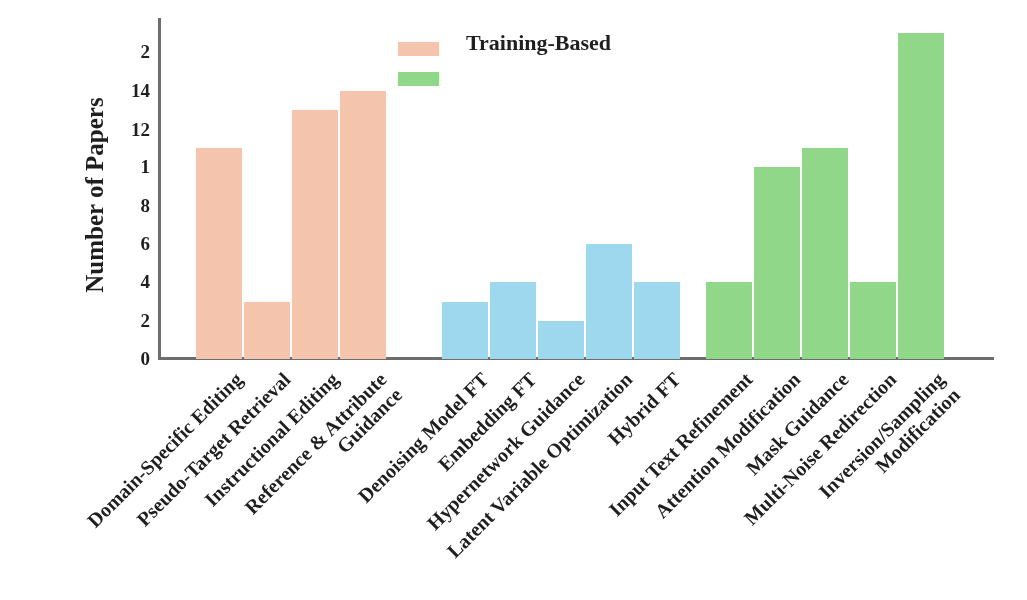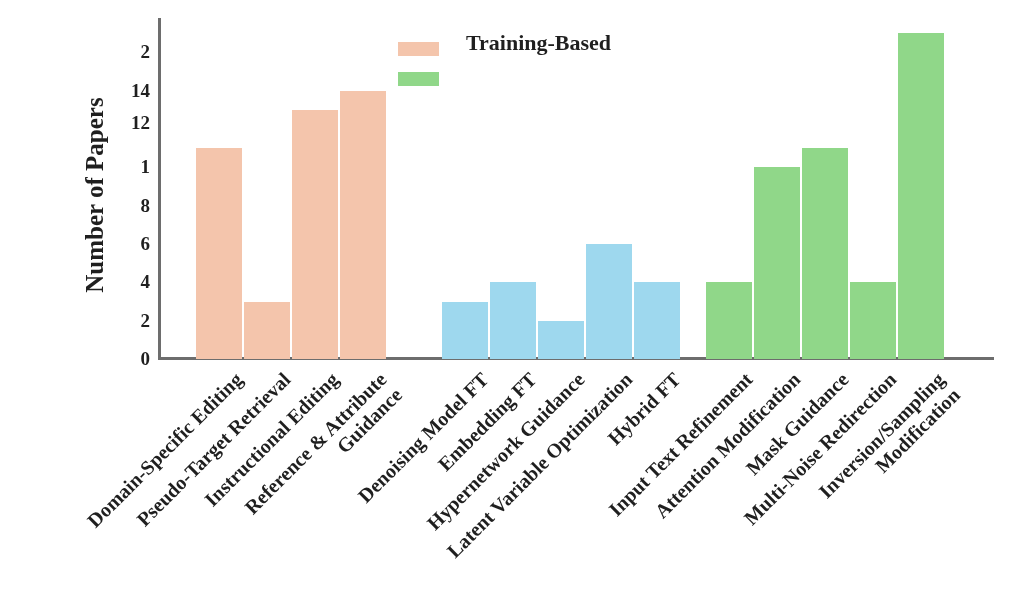--- a/index.html
+++ b/index.html
@@ -146,21 +146,21 @@
     <div class="y-axis-title-inner">Number of Papers</div>
   </div>
 
   <div id="ytick-col">
       <div class="ytick" style="top: 359px;">0</div>
       <div class="ytick" style="top: 320.685px;">2</div>
       <div class="ytick" style="top: 282.371px;">4</div>
       <div class="ytick" style="top: 244.056px;">6</div>
       <div class="ytick" style="top: 205.742px;">8</div>
       <div class="ytick" style="top: 167.427px;">1</div>
-      <div class="ytick" style="top: 123px;">12</div>
+      <div class="ytick" style="top: 130px;">12</div>
       <div class="ytick" style="top: 90.7978px;">14</div>
       <div class="ytick" style="top: 52.4831px;">2</div>
     </div>
 
   <div id="axis-y-line"></div>
   <div id="axis-x-line"></div>
 
   <div id="plot">
       <div class="bar" style="left: 38px; width: 46px; height: 210.73px; background: rgb(244, 197, 172);"></div>
       <div class="bar" style="left: 86px; width: 46px; height: 57.4719px; background: rgb(244, 197, 172);"></div>

